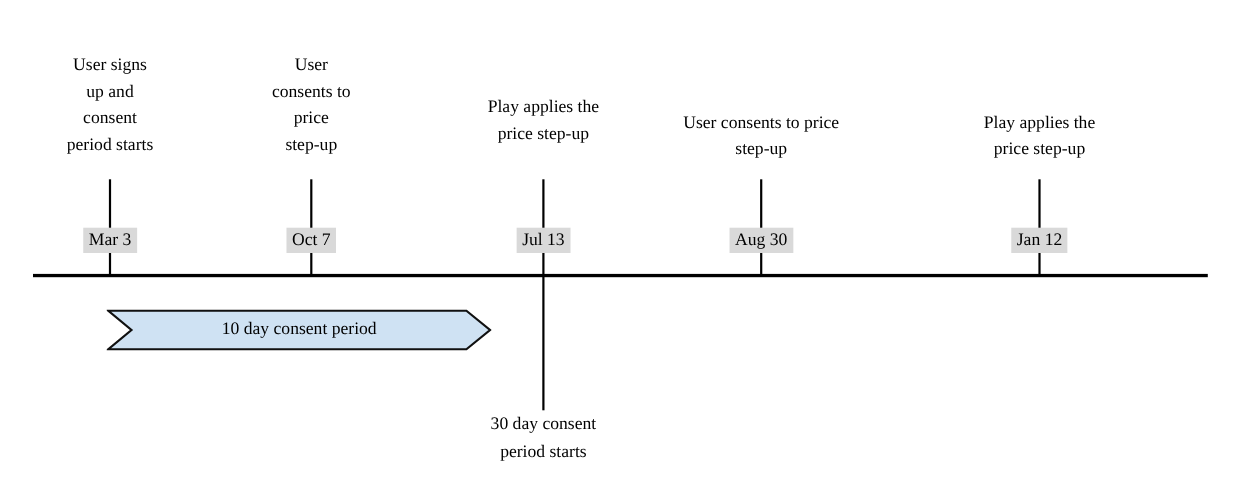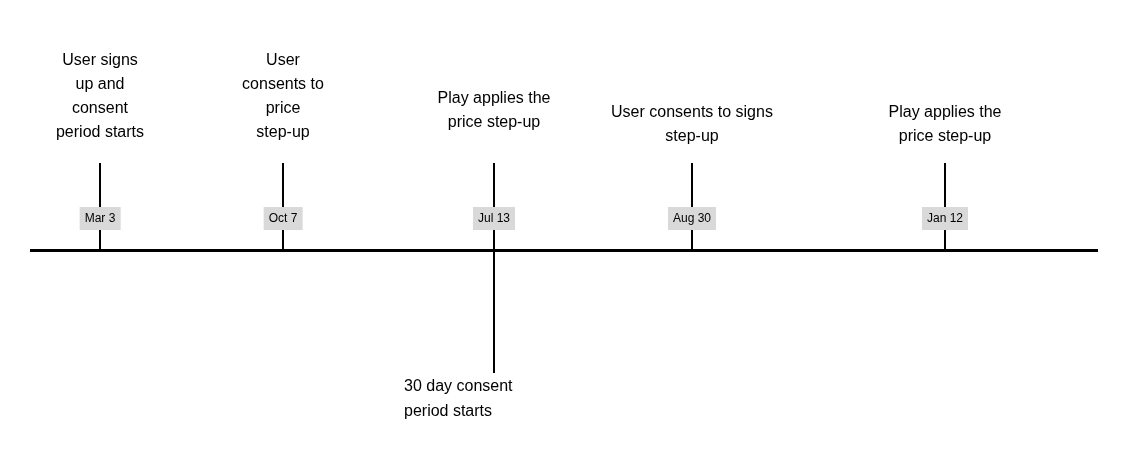--- a/index.html
+++ b/index.html
@@ -10,21 +10,21 @@
     --text: #000000;
     --background: #ffffff;
   }
   * { margin: 0; padding: 0; box-sizing: border-box; }
   body { background: #fff; }
   .canvas {
     position: relative;
     width: 1128px;
     height: 454px;
     background: var(--background);
-    font-family: Liberation Sans, sans-serif;
+    font-family: Liberation Serif, serif;
     color: var(--text);
     overflow: hidden;
   }
   
   .axis {
     position: absolute;
     left: 30px;
     top: 249px;
     width: 1068px;
     height: 2.5px;
@@ -43,21 +43,21 @@
   .t3 { left: 493px; }
   .t4 { left: 691px; }
   .t5 { left: 944px; }
   
   .badge {
     position: absolute;
     top: 207px;
     transform: translateX(-50%);
     background: var(--date-badge-bg);
     padding: 1px 5px;
-    font-size: 12px;
+    font-size: 16px;
     line-height: 21px;
     white-space: nowrap;
     z-index: 2;
   }
   .d1 { left: 100px; }
   .d2 { left: 283px; }
   .d3 { left: 494px; }
   .d4 { left: 692px; }
   .d5 { left: 945px; }
   
@@ -94,20 +94,21 @@
     top: 251px;
     width: 2px;
     height: 122px;
     background: var(--line);
   }
   .callout {
     position: absolute;
     left: 494px;
     top: 373px;
     transform: translateX(-50%);
+    text-align: center;
     font-size: 16px;
     line-height: 25px;
     white-space: pre-line;
     width: 180px;
   }
 </style>
 </head>
 <body>
 
 <div class="canvas">
@@ -115,38 +116,44 @@
   <div class="elabel l1">User signs
 up and
 consent
 period starts</div>
   <div class="elabel l2">User
 consents to
 price
 step-up</div>
   <div class="elabel l3">Play applies the
 price step-up</div>
-  <div class="elabel l4">User consents to signs
+  <div class="elabel l4">User consents to price
 step-up</div>
   <div class="elabel l5">Play applies the
 price step-up</div>
 
   <div class="tick t1"></div>
   <div class="tick t2"></div>
   <div class="tick t3"></div>
   <div class="tick t4"></div>
   <div class="tick t5"></div>
 
   <div class="badge d1">Mar 3</div>
   <div class="badge d2">Oct 7</div>
   <div class="badge d3">Jul 13</div>
   <div class="badge d4">Aug 30</div>
   <div class="badge d5">Jan 12</div>
 
   <div class="axis"></div>
 
+  <div class="banner banner1">
+    <svg width="350" height="38" viewBox="0 0 350 38">
+      <polygon points="1.5,1.5 327,1.5 348.5,19 327,36.5 1.5,36.5 22.5,19" style="fill:var(--period-fill);stroke:var(--period-border);stroke-width:2;stroke-linejoin:miter"></polygon>
+    </svg>
+    <span class="btext">10 day consent period</span>
+  </div>
 
 
   <div class="callout-line"></div>
   <div class="callout">30 day consent
 period starts</div>
 
 </div>
 
 </body></html>

